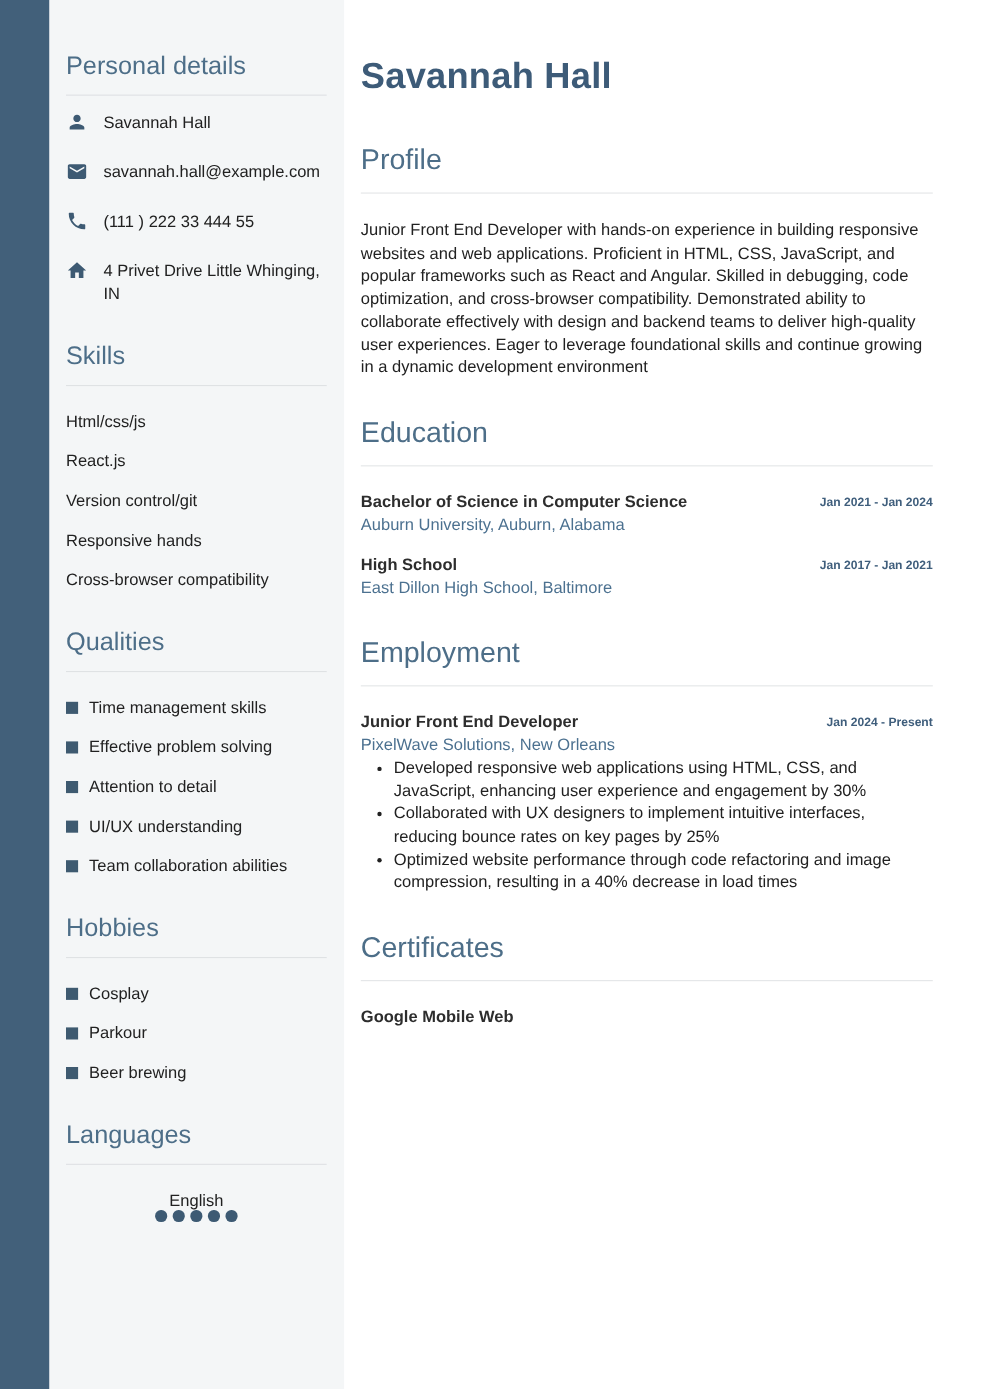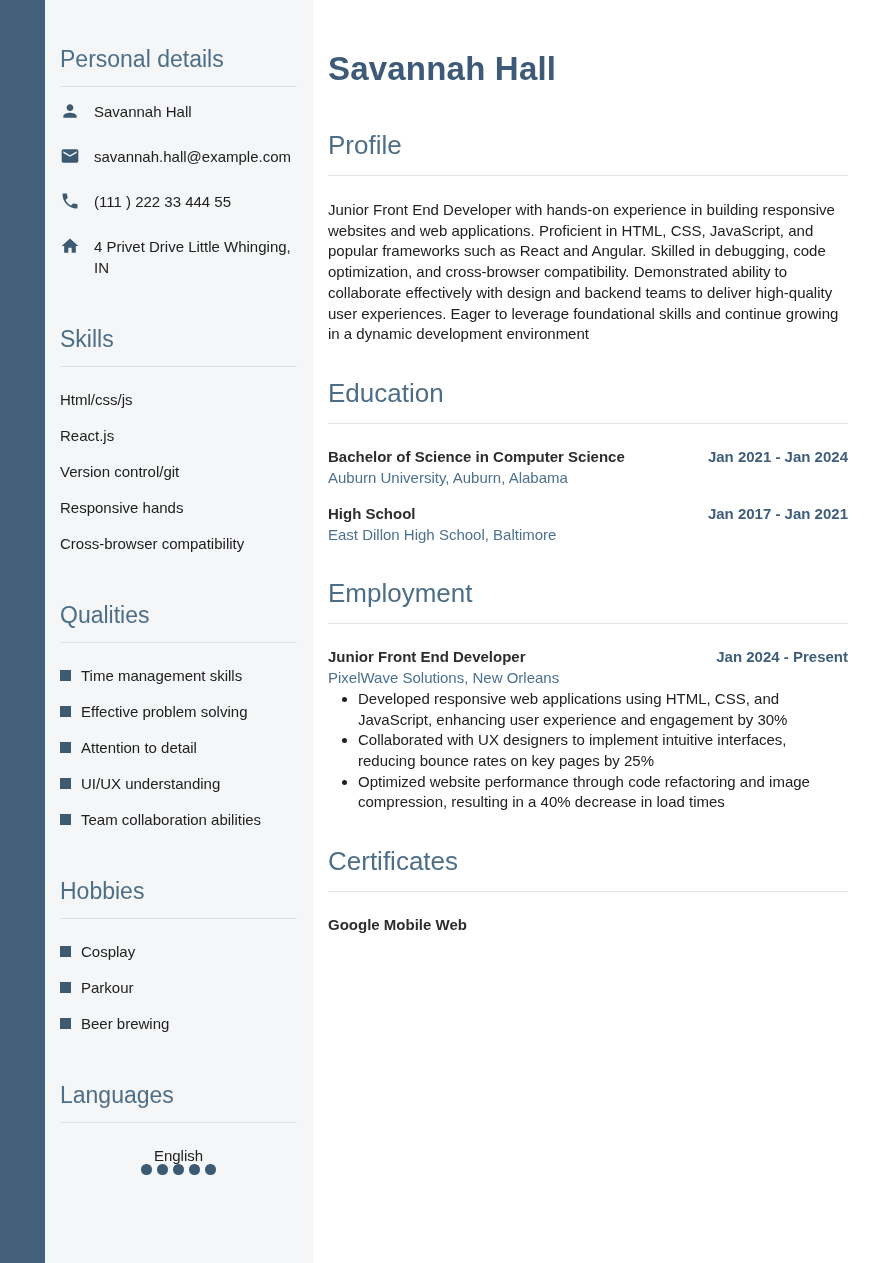--- a/index.html
+++ b/index.html
@@ -33,21 +33,21 @@
 
   .sb-heading {
     font-size: 23px;
     font-weight: 400;
     color: #4d6e88;
     margin: 0;
     padding-bottom: 13px;
     border-bottom: 1px solid #dfe2e4;
   }
 
-  .sb-section { margin-top: 48px; }
+  .sb-section { margin-top: 32px; }
   .sb-section:first-child { margin-top: 0; }
 
   .contact-list { margin-top: 14px; }
   .contact-item {
     display: flex;
     align-items: flex-start;
     gap: 14px;
     margin-bottom: 24px;
   }
   .contact-item .icn { flex: 0 0 20px; width: 20px; height: 20px; margin-top: 0px; }
@@ -117,21 +117,21 @@
     line-height: 20.7px;
     color: #212121;
   }
 
   .entry { display: flex; justify-content: space-between; align-items: flex-start; }
   .entry + .entry { margin-top: 16px; }
   .entry-block { margin-top: 23px; }
   .entry-title { font-size: 15px; font-weight: 700; color: #2d2d2d; line-height: 20px; }
   .entry-sub { font-size: 15px; color: #4c7190; line-height: 20px; margin-top: 1px; }
   .entry-dates {
-    font-size: 15px; font-weight: 700; color: #3f5e7c;
+    font-size: 11px; font-weight: 700; color: #3f5e7c;
     white-space: nowrap; line-height: 20px;
     padding-left: 12px;
   }
 
   .job-bullets {
     margin: 1px 0 0 0;
     padding-left: 30px;
   }
   .job-bullets li {
     font-size: 15px;

